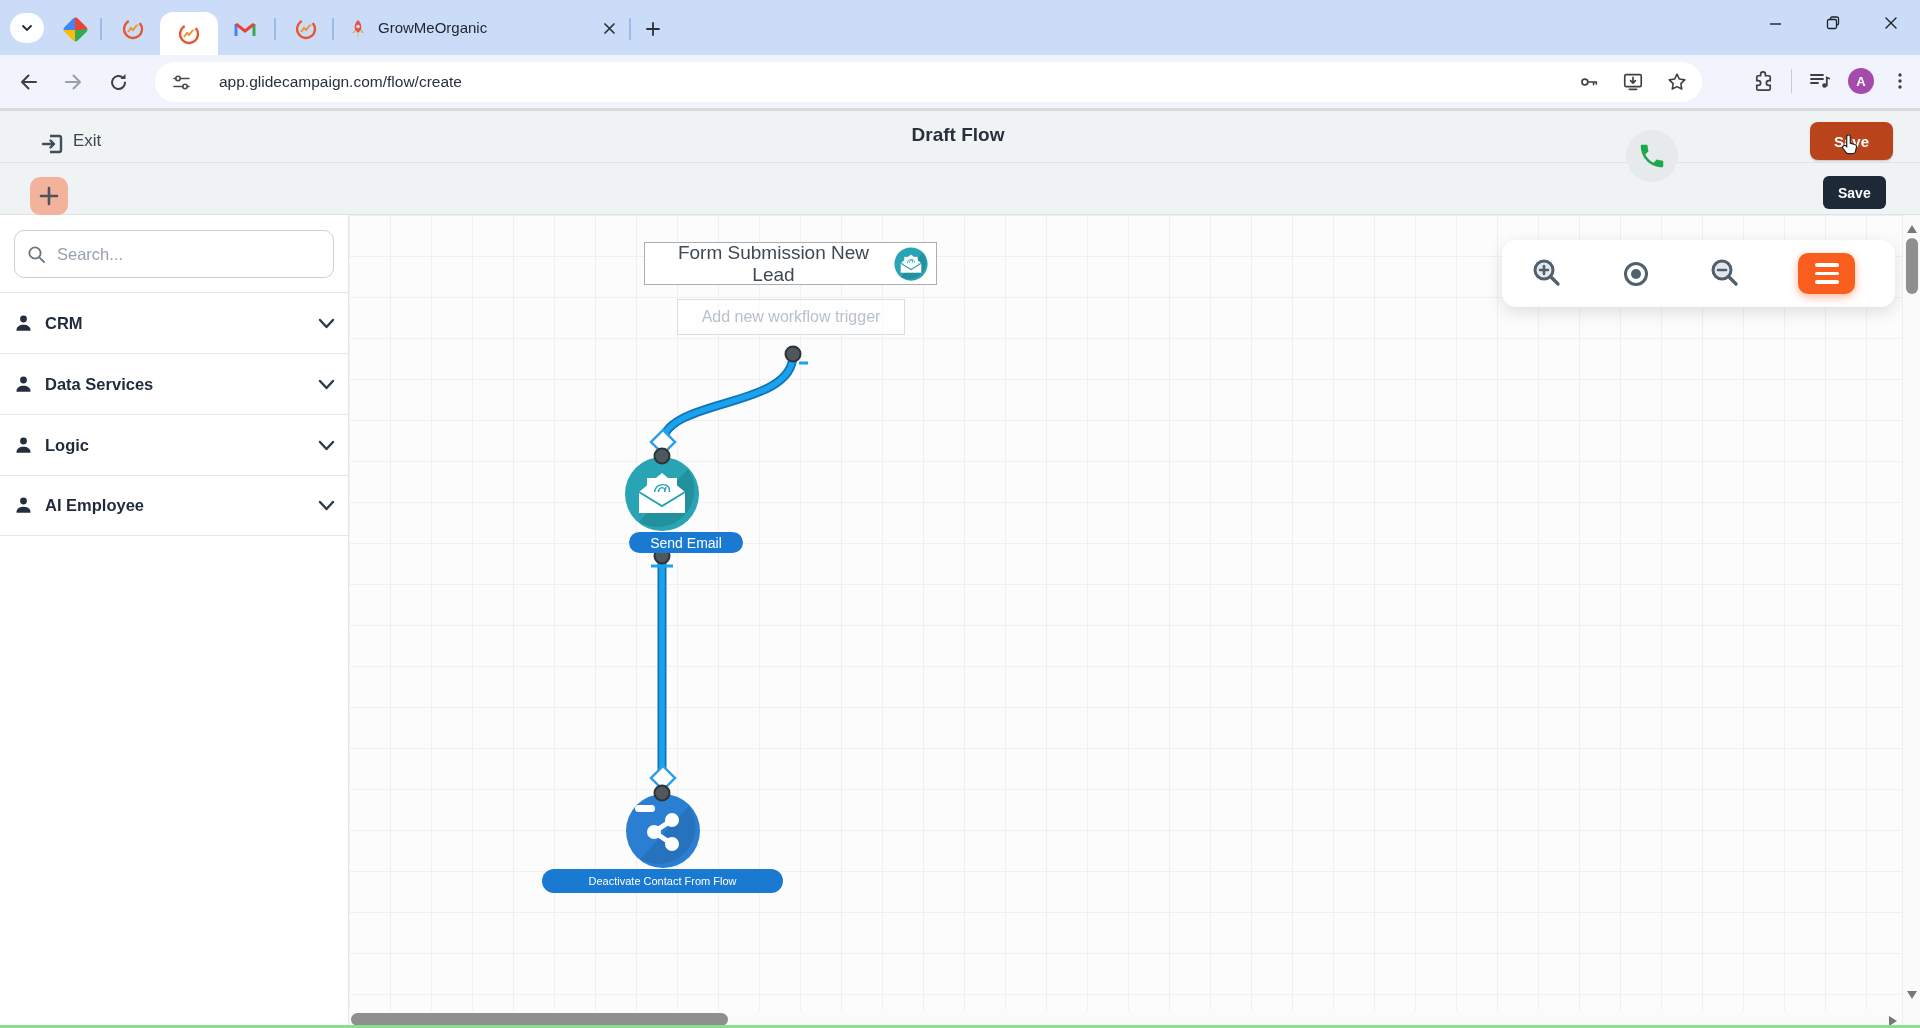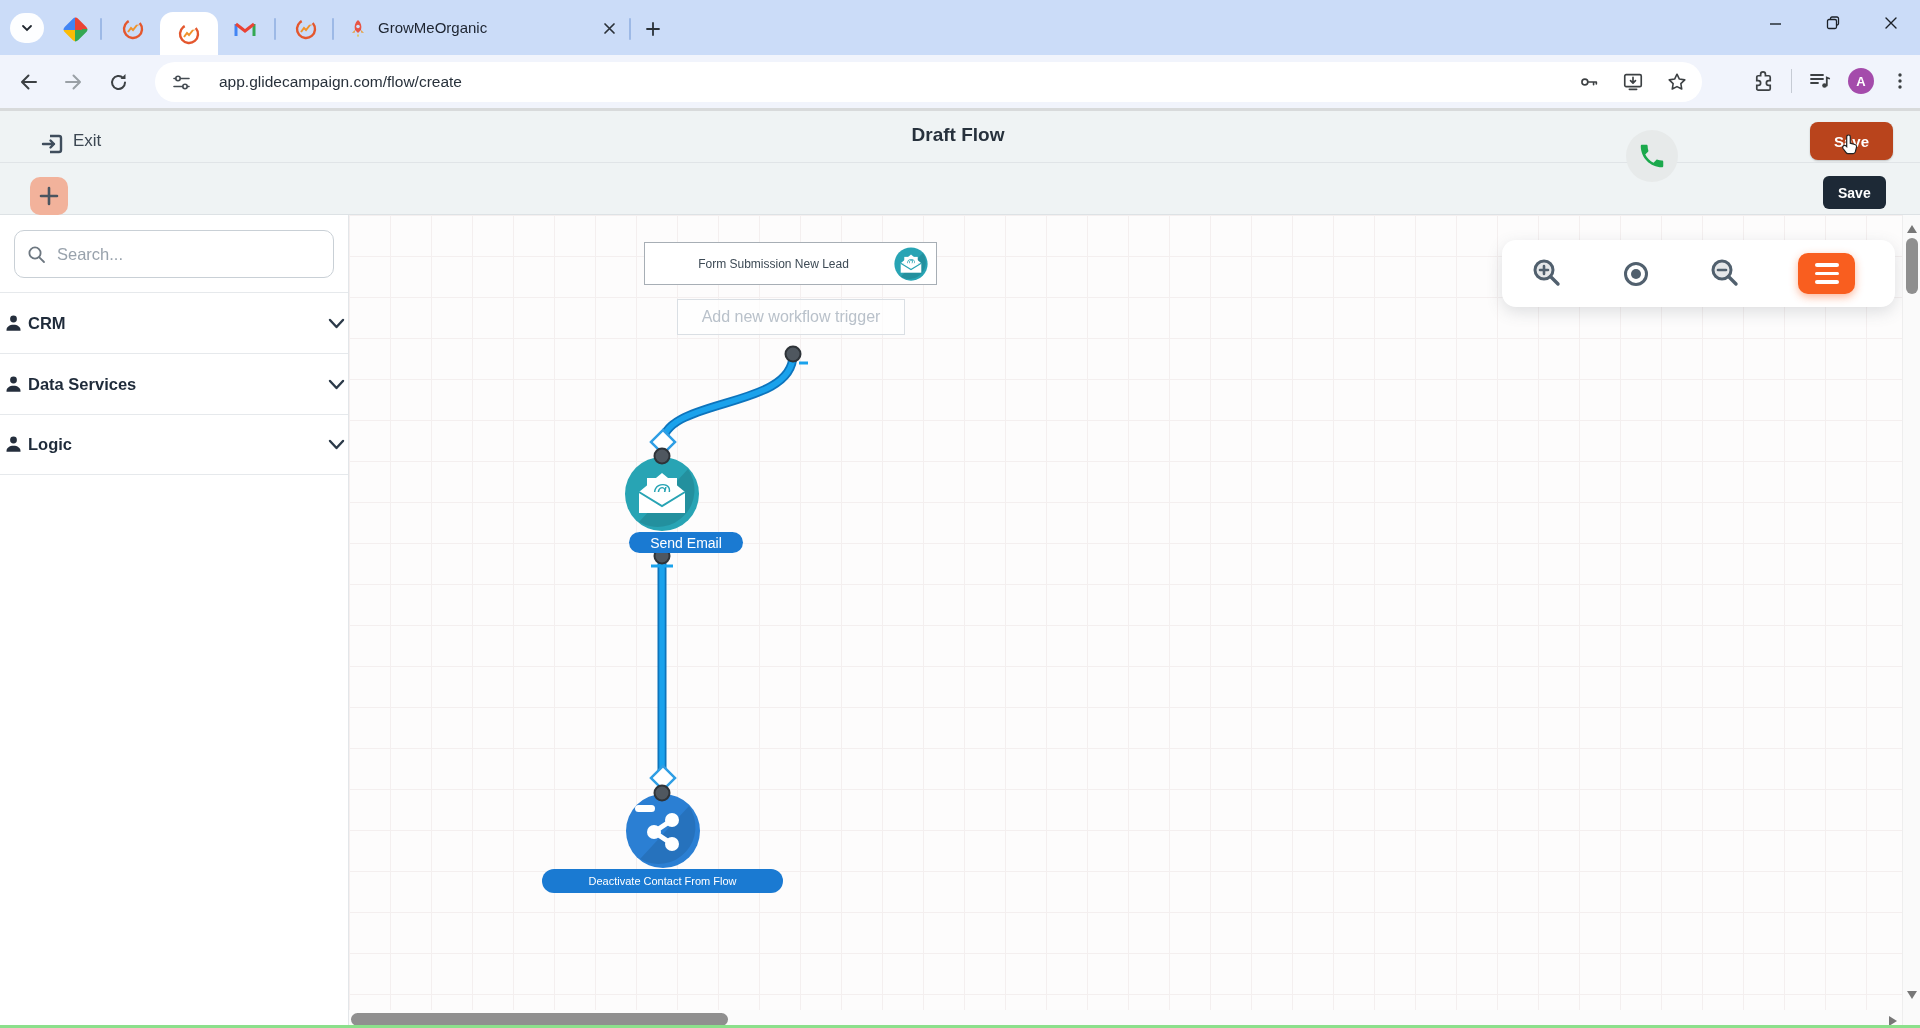--- a/index.html
+++ b/index.html
@@ -47,32 +47,32 @@
   .main { display:flex; height:813px; }
   .sidebar { width:349px; background:#fff; border-right:1px solid #e3e6e9; }
   .steps-header { height:52px; background:#eff3f4; border-bottom:1px solid #e1e5e8; display:flex; align-items:center; justify-content:space-between; padding:0 22px 0 12px; }
   .steps-title { font-size:21px; font-weight:bold; color:#222d3a; }
   .collapse-ic { color:#3c4856; display:flex; }
   .search-wrap { padding:15px 14px 14px 14px; }
   .search-box { height:48px; border:1.5px solid #c9d0d6; border-radius:10px; display:flex; align-items:center; padding:0 12px; gap:11px; background:#fff; }
   .search-box input { border:none; outline:none; font-size:16.5px; color:#3a444e; width:100%; font-family:inherit; background:transparent; }
   .search-box input::placeholder { color:#98a2ac; }
   .search-ic { color:#6d7780; display:flex; }
-  .side-item { height:61px; border-top:1px solid #e6e9ec; display:flex; align-items:center; padding:0 3px; gap:4px; }
+  .side-item { height:61px; border-top:1px solid #e6e9ec; display:flex; align-items:center; padding:0 13px; gap:11px; }
   .side-item:last-child { border-bottom:1px solid #e6e9ec; }
   .side-label { font-size:16.5px; font-weight:bold; color:#1f2b3a; flex:1; }
   .person-ic, .chev-down { color:#242e3c; display:flex; }
   .chev-down { color:#2c3a49; }
 
   
   .canvas { position:relative; flex:1; height:813px; background-color:#fdfcfc;
     background-image:linear-gradient(#f4efef 1px, transparent 1px), linear-gradient(90deg, #f4efef 1px, transparent 1px);
     background-size:41px 41px; overflow:hidden; }
   .trigger-box { position:absolute; left:295px; top:27px; width:293px; height:43px; background:#fff; border:1px solid #a7aeb5; display:flex; align-items:center; }
-  .trigger-label { flex:1; text-align:center; padding-left:10px; padding-right:44px; font-size:12px; color:#3d4a55; }
+  .trigger-label { flex:1; text-align:center; padding-left:10px; padding-right:44px; font-size:19px; color:#3d4a55; }
   .trigger-ic { position:absolute; right:6px; top:2px; }
   .add-trigger { position:absolute; left:328px; top:84px; width:228px; height:36px; border:1px solid #dadfe4; background:rgba(255,255,255,.65); color:#b9c1ca; font-size:16px; display:flex; align-items:center; justify-content:center; }
   .flow-svg { position:absolute; left:0; top:0; pointer-events:none; }
   .node-pill { position:absolute; background:#1a7ad2; color:#fff; display:flex; align-items:center; justify-content:center; }
   .pill-send { left:256px; top:317px; width:114px; height:21px; border-radius:11px; font-size:14px;margin-left:24px; }
   .pill-deact { left:193px; top:654px; width:241px; height:24px; border-radius:12px; font-size:11px; }
 
   .controls-bar { position:absolute; left:1153px; top:25px; width:393px; height:67px; background:#fff; border-radius:14px; box-shadow:0 5px 16px rgba(80,90,100,.18); display:flex; align-items:center; justify-content:space-between; padding:0 40px 0 28px; }
   .ctrl-ic { color:#51606e; display:flex; }
   .menu-btn { width:57px; height:41px; border-radius:10px; background:#f95e1f; display:flex; flex-direction:column; align-items:center; justify-content:center; gap:5px; box-shadow:0 3px 8px rgba(249,94,31,.45); }
@@ -306,20 +306,34 @@
           </span>
       </div>
       <div class="side-item">
         <span class="person-ic">
             <svg width="21" height="21" viewBox="0 0 21 21">
               <circle cx="10.5" cy="6" r="3.4" fill="currentColor"></circle>
               <path d="M3.5 17c0-3.2 3.1-5.2 7-5.2s7 2 7 5.2v.8h-14z" fill="currentColor"></path>
             </svg>
           </span>
         <span class="side-label">Logic</span>
+        <span class="chev-down">
+            <svg width="17" height="11" viewBox="0 0 17 11">
+              <path d="M2 2l6.5 7L15 2" fill="none" stroke="currentColor" stroke-width="2.4" stroke-linecap="round" stroke-linejoin="round"></path>
+            </svg>
+          </span>
+      </div>
+      <div class="side-item">
+        <span class="person-ic">
+            <svg width="21" height="21" viewBox="0 0 21 21">
+              <circle cx="10.5" cy="6" r="3.4" fill="currentColor"></circle>
+              <path d="M3.5 17c0-3.2 3.1-5.2 7-5.2s7 2 7 5.2v.8h-14z" fill="currentColor"></path>
+            </svg>
+          </span>
+        <span class="side-label">AI Employee</span>
         <span class="chev-down">
             <svg width="17" height="11" viewBox="0 0 17 11">
               <path d="M2 2l6.5 7L15 2" fill="none" stroke="currentColor" stroke-width="2.4" stroke-linecap="round" stroke-linejoin="round"></path>
             </svg>
           </span>
       </div>
     </div>
 
     <div class="canvas">
       <div class="trigger-box">

